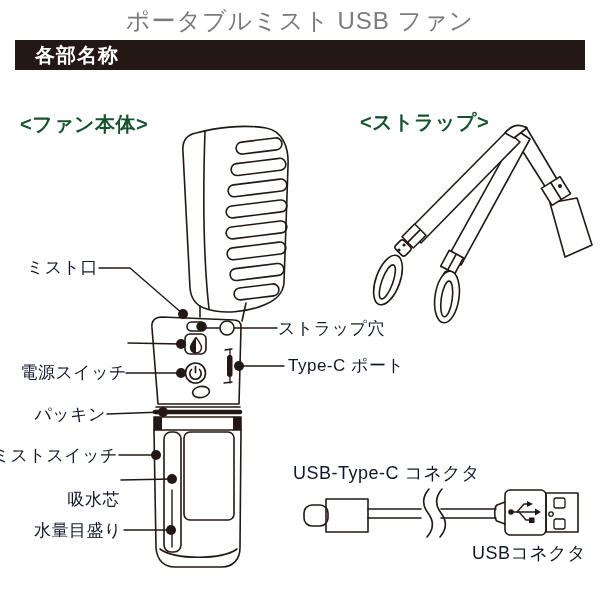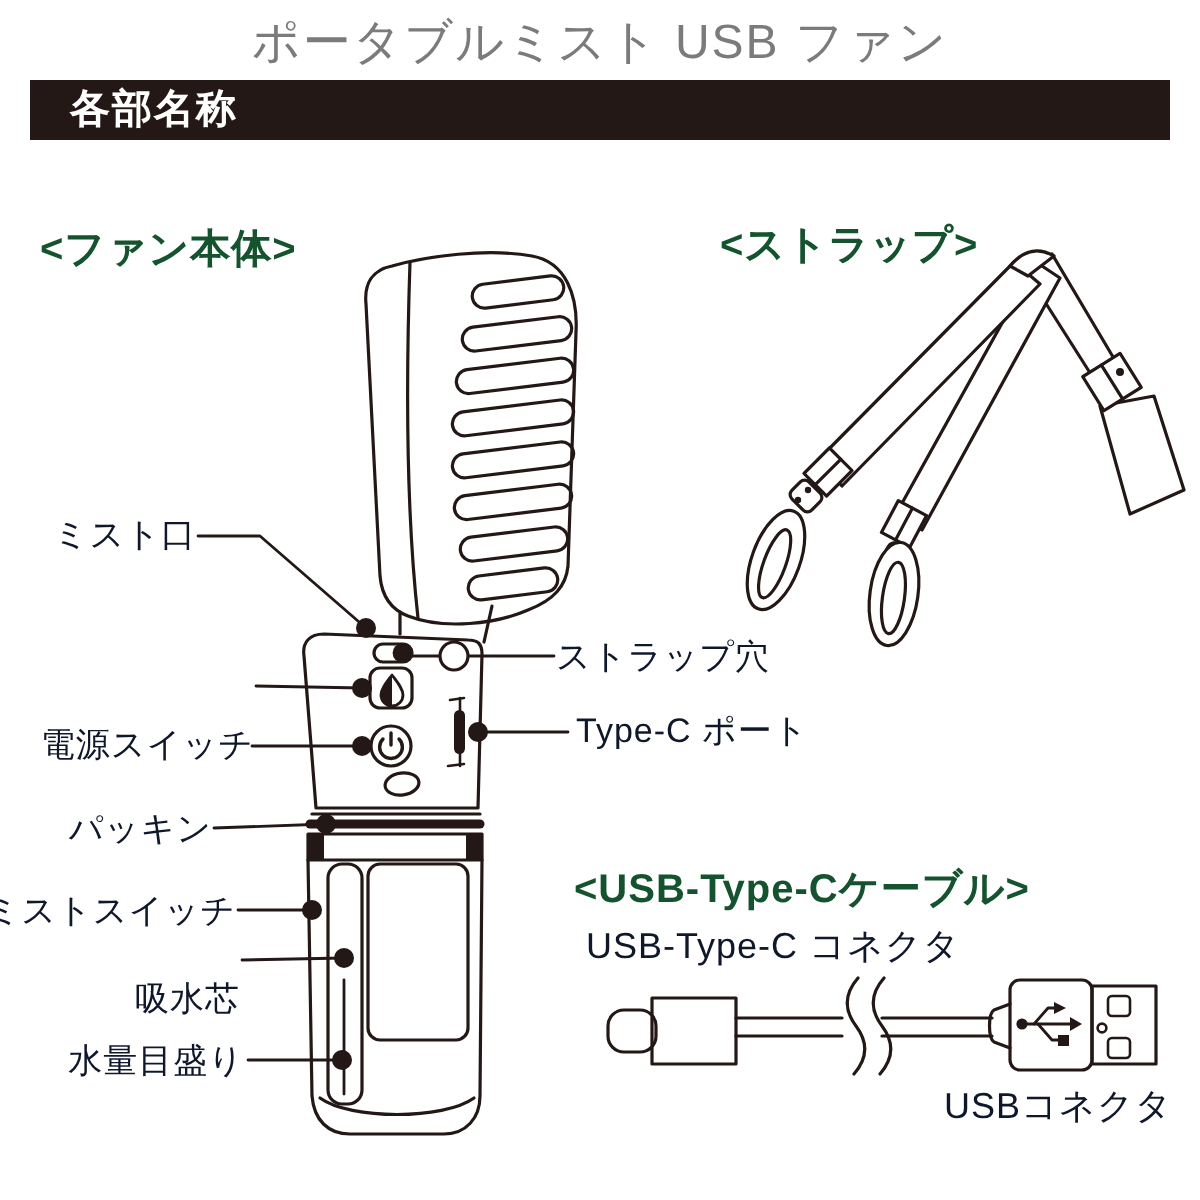--- a/index.html
+++ b/index.html
@@ -48,21 +48,20 @@
 <div class="stage">
 
   <div class="page-title">ポータブルミスト USB ファン</div>
 
   <div class="header-bar">
     <div class="header-text">各部名称</div>
   </div>
 
   <div class="heading" id="fan-heading">&lt;ファン本体&gt;</div>
   <div class="heading" id="strap-heading">&lt;ストラップ&gt;</div>
-  <div class="heading" id="cable-heading">&lt;USB-Type-Cケーブル&gt;</div>
 
   <svg class="art" width="600" height="600" viewBox="0 0 600 600" fill="none" stroke="#231815" stroke-width="1.6" stroke-linecap="round" stroke-linejoin="round">
 
     <g>
       <path d="M196,133 C186,135 182,142 183,152 L190,288 C191,299 196,305 204,308
                C222,315 248,312 264,305 C277,300 283,293 284,283 L288,166
                C289,148 283,131 266,128 C243,124 214,128 196,133 Z"></path>
       <path d="M205,131 C203,190 203,255 209,309"></path>
       <g>
         <rect x="236" y="140" width="46" height="12" rx="6" transform="rotate(-7 259 146)"></rect>

